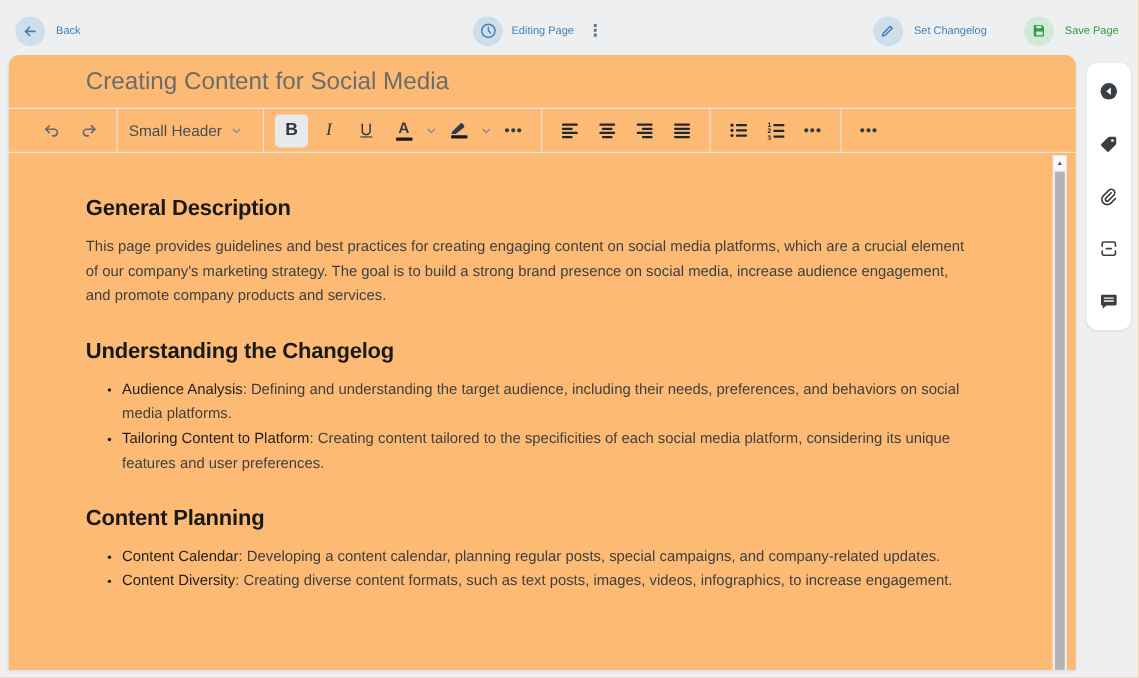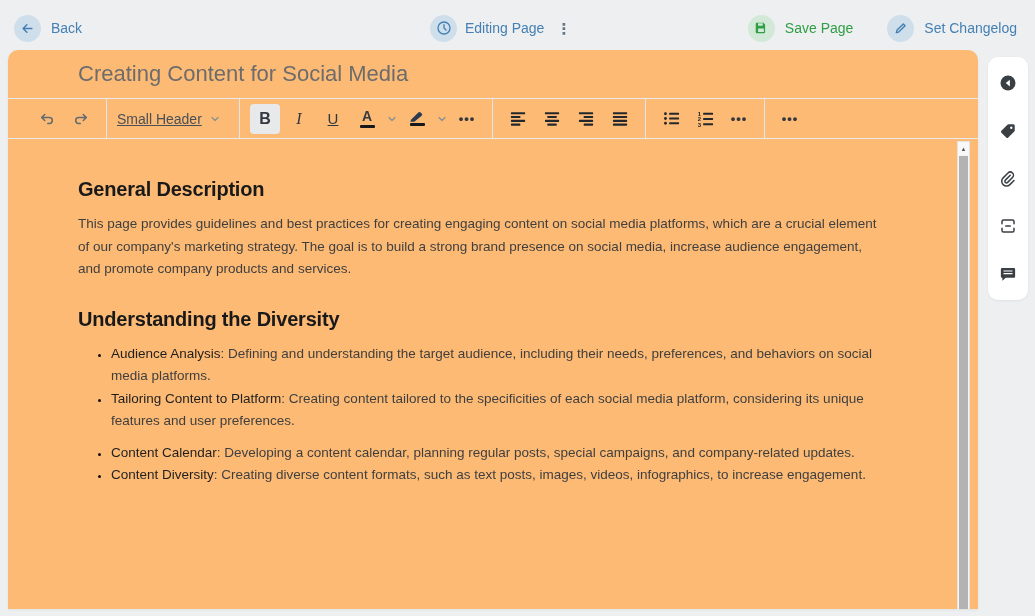--- a/index.html
+++ b/index.html
@@ -18,21 +18,21 @@
   .topbar-left { flex:1; display:flex; align-items:center; }
   .topbar-center { display:flex; align-items:center; gap:8px; position:absolute; left:430px; }
   .topbar-right { margin-left:auto; display:flex; align-items:center; gap:34px; padding-right:4px; }
   .tb-item { display:flex; align-items:center; gap:10px; cursor:pointer; }
   .tb-circle {
     width:27px; height:27px; border-radius:50%;
     display:flex; align-items:center; justify-content:center;
     background:#cfdeeb; color:#4480b4; flex:0 0 auto;
   }
   .tb-circle.green { background:#d2e9d7; color:#2f9e44; }
-  .tb-label { font-size:14px; color:#4480b4; }
+  .tb-label { font-size:10px; color:#4480b4; }
   .tb-label.green { color:#2f9e44; }
   .dots-vert { color:#64748b; font-size:15px; font-weight:bold; letter-spacing:0; line-height:1; margin-left:4px; cursor:pointer; }
   
   .panel {
     position:absolute; left:8px; top:50px; width:970px; height:559px;
     background:#fdba74; border-radius:10px 10px 0 0;
     box-shadow:0 1px 3px rgba(0,0,0,0.06);
   }
   .title-row {
     height:49px; border-bottom:1px solid #e8eaec;
@@ -49,21 +49,21 @@
   .tbtn {
     min-width:30px; height:30px; border:none; background:transparent;
     display:flex; align-items:center; justify-content:center;
     border-radius:4px; color:#32383e; cursor:pointer; font-family:inherit;
   }
   .tbtn.active { background:#e7e9eb; }
   .tbtn.bold { font-weight:bold; font-size:16px; }
   .tbtn.italic { font-style:italic; font-family:"Liberation Serif",serif; font-size:16px; }
   .tbtn.underline { text-decoration:underline; font-size:15px; }
   .sel { display:flex; align-items:center; justify-content:space-between; cursor:pointer; height:30px; }
-  .sel-label { font-size:14px; color:#495057; white-space:nowrap;text-decoration:underline; }
+  .sel-label { font-size:14px; color:#495057; white-space:nowrap; }
   .sel.style { width:104px; margin-right:8px; }
   .sel.size { width:116px; }
   .chev { display:flex; align-items:center; color:#868e96; }
   .stacked { display:flex; flex-direction:column; align-items:center; line-height:1; }
   .color-A { font-size:14px; font-weight:bold; color:#343a40; }
   .under-bar { width:15px; height:3px; background:#16181b; margin-top:1.5px; border-radius:1px; }
   .dots3 { font-size:13px; font-weight:bold; letter-spacing:1px; color:#32383e; }
   
   .doc {
     position:absolute; top:91px; left:0; right:0; bottom:0; overflow:hidden;
@@ -121,34 +121,34 @@
           <circle cx="12" cy="12" r="9"></circle>
           <path d="M12 7v5l3 3"></path>
         </svg>
     </span>
     <span class="tb-label">Editing Page</span>
     <span class="dots-vert">⋮</span>
   </div>
 
   <div class="topbar-right">
     <div class="tb-item">
+      <span class="tb-circle">
+        <svg width="14" height="14" viewBox="0 0 24 24" fill="none" stroke="currentColor" stroke-width="2.4" stroke-linecap="round" stroke-linejoin="round">
+            <path d="M4 20l1 -4l11 -11l3 3l-11 11z"></path>
+          </svg>
+      </span>
+      <span class="tb-label">Set Changelog</span>
+    </div>
+    <div class="tb-item">
       <span class="tb-circle green">
         <svg width="14" height="14" viewBox="0 0 24 24" fill="currentColor">
             <path d="M5 3h11l3 3v13a2 2 0 0 1 -2 2H5a2 2 0 0 1 -2 -2V5a2 2 0 0 1 2 -2z M7 4v4h8V4z M7 13h10v6H7z" fill-rule="evenodd"></path>
           </svg>
       </span>
       <span class="tb-label green">Save Page</span>
-    </div>
-    <div class="tb-item">
-      <span class="tb-circle">
-        <svg width="14" height="14" viewBox="0 0 24 24" fill="none" stroke="currentColor" stroke-width="2.4" stroke-linecap="round" stroke-linejoin="round">
-            <path d="M4 20l1 -4l11 -11l3 3l-11 11z"></path>
-          </svg>
-      </span>
-      <span class="tb-label">Set Changelog</span>
     </div>
   </div>
 </div>
 
 <div class="panel">
 
   <div class="title-row">
     <div class="page-title">Creating Content for Social Media</div>
   </div>
 
@@ -282,26 +282,27 @@
           <span class="dots3">•••</span>
         </button>
     </div>
   </div>
 
   <div class="doc">
     <div class="doc-inner">
       <h2>General Description</h2>
       <p>This page provides guidelines and best practices for creating engaging content on social media platforms, which are a crucial element of our company's marketing strategy. The goal is to build a strong brand presence on social media, increase audience engagement, and promote company products and services.</p>
 
-      <h2>Understanding the Diversity</h2>
+      <h2>Understanding the Changelog</h2>
       <ul>
         <li><span class="term">Audience Analysis</span><span>: Defining and understanding the target audience, including their needs, preferences, and behaviors on social media platforms.</span></li>
         <li><span class="term">Tailoring Content to Platform</span><span>: Creating content tailored to the specificities of each social media platform, considering its unique features and user preferences.</span></li>
       </ul>
 
+      <h2>Content Planning</h2>
       <ul>
         <li><span class="term">Content Calendar</span><span>: Developing a content calendar, planning regular posts, special campaigns, and company-related updates.</span></li>
         <li><span class="term">Content Diversity</span><span>: Creating diverse content formats, such as text posts, images, videos, infographics, to increase engagement.</span></li>
       </ul>
     </div>
   </div>
 
   <div class="scrollbar">
     <div class="scroll-btn">▲</div>
     <div class="scroll-thumb"></div>

